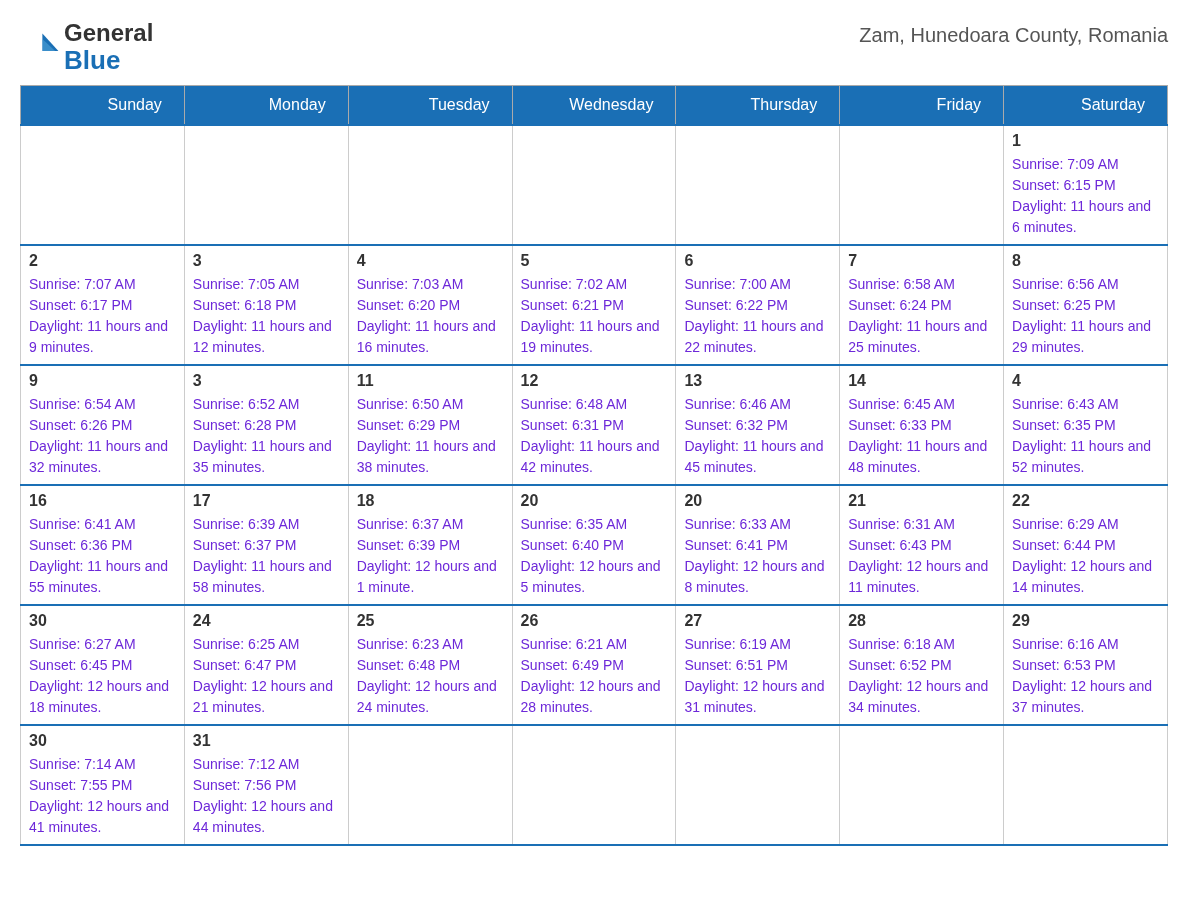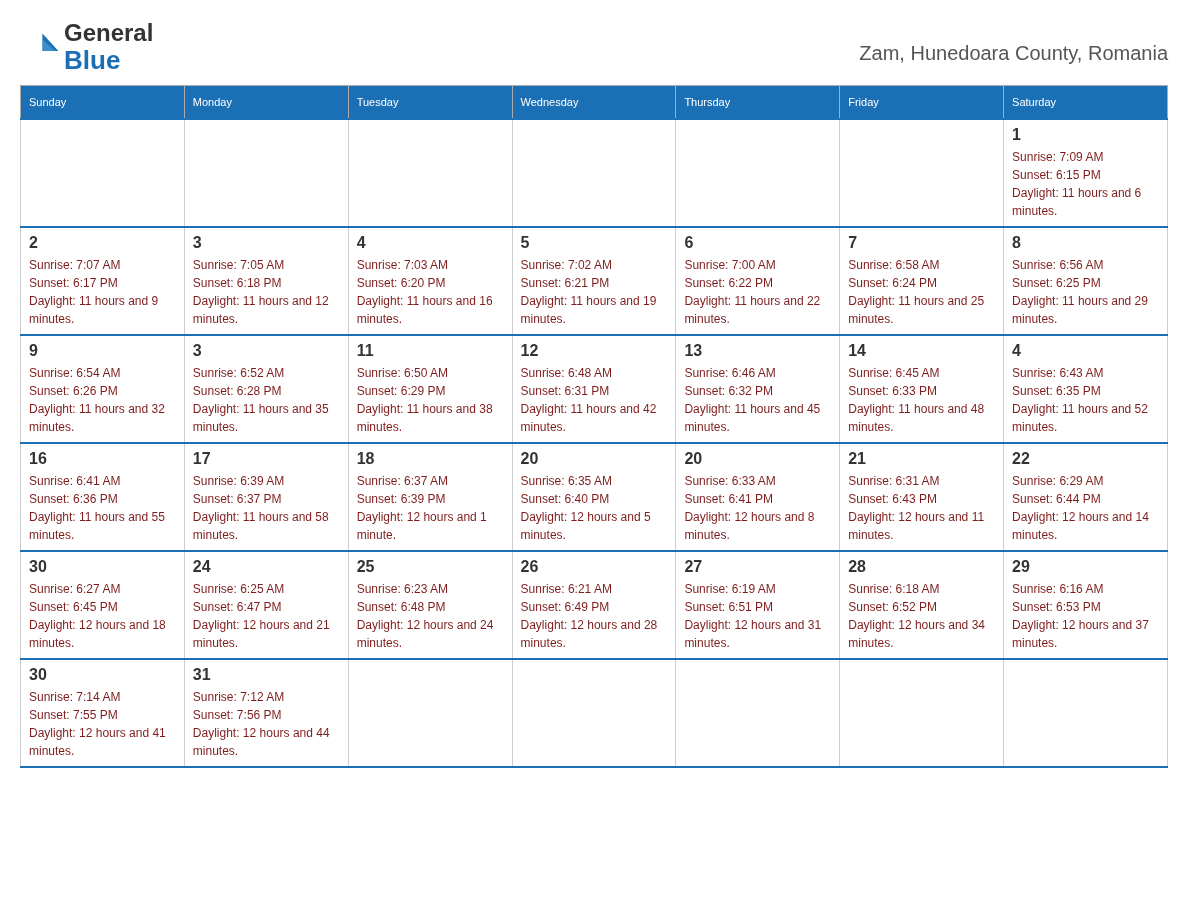--- a/index.html
+++ b/index.html
@@ -40,52 +40,52 @@
     }
     .month-title {
       font-size: 52px;
       font-weight: normal;
       color: #222;
       line-height: 1.1;
     }
     .location {
       font-size: 20px;
       color: #555;
-      margin-top: 22px;
+      margin-top: 4px;
     }
     .calendar {
       width: 100%;
       border-collapse: collapse;
       margin-top: 10px;
     }
     .calendar th {
       background-color: #1a6fb5;
       color: #fff;
-      font-size: 11px;
+      font-size: 16px;
       font-weight: normal;
-      padding: 10px 8px;
-      text-align: left;
+      padding: 10px 22px;
+      text-align: right;
       border: 1px solid #aaa;
     }
     .calendar td {
       border: 1px solid #ccc;
       vertical-align: top;
       padding: 6px 8px;
       width: 14.28%;
       min-height: 110px;
     }
     .day-number {
       font-size: 16px;
       font-weight: bold;
       color: #333;
       margin-bottom: 4px;
     }
     .day-info {
-      font-size: 12px;
-      color: #7f1d1d;
+      font-size: 14px;
+      color: #6d28d9;
       line-height: 1.5;
     }
     tr { border-bottom: 2px solid #1a6fb5; }
   </style>
 </head>
 <body>
 
 <div class="header">
   <div class="logo">
 

